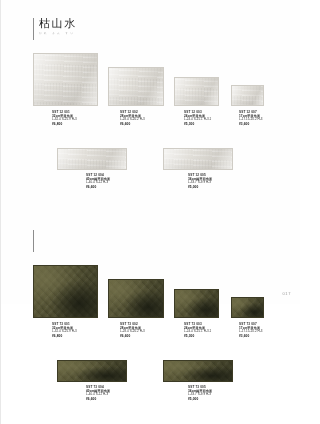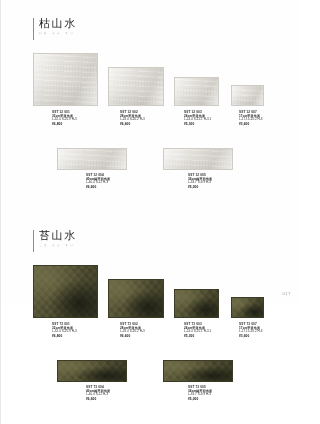--- a/index.html
+++ b/index.html
@@ -198,24 +198,20 @@
         <div class="label" style="left: 188px; top: 173px;">
           <div class="l-code">SST 12 005</div>
           <div class="l-name">34cm縦平皿角面</div>
           <div class="l-dim">L-33.7 S-9.9 H-3</div>
           <div class="l-price">¥5,000</div>
         </div>
       </div>
       <div class="section section-bottom">
         <div class="title-block">
           <div class="title-rule"></div>
-          <div class="title-texts">
-            <div class="title-main">苔山水</div>
-            <div class="title-reading">こけ さん すい</div>
-          </div>
         </div>
         <div class="tile koke" style="left: 33px; top: 53px; width: 65px; height: 53px;"></div>
         <div class="label" style="left: 52px; top: 110px;">
           <div class="l-code">SST 73 001</div>
           <div class="l-name">32cm平皿角面</div>
           <div class="l-dim">L-32.4 S-25.9 H-3</div>
           <div class="l-price">¥6,800</div>
         </div>
         <div class="tile koke" style="left: 108px; top: 67px; width: 56px; height: 39px;"></div>
         <div class="label" style="left: 120px; top: 110px;">

